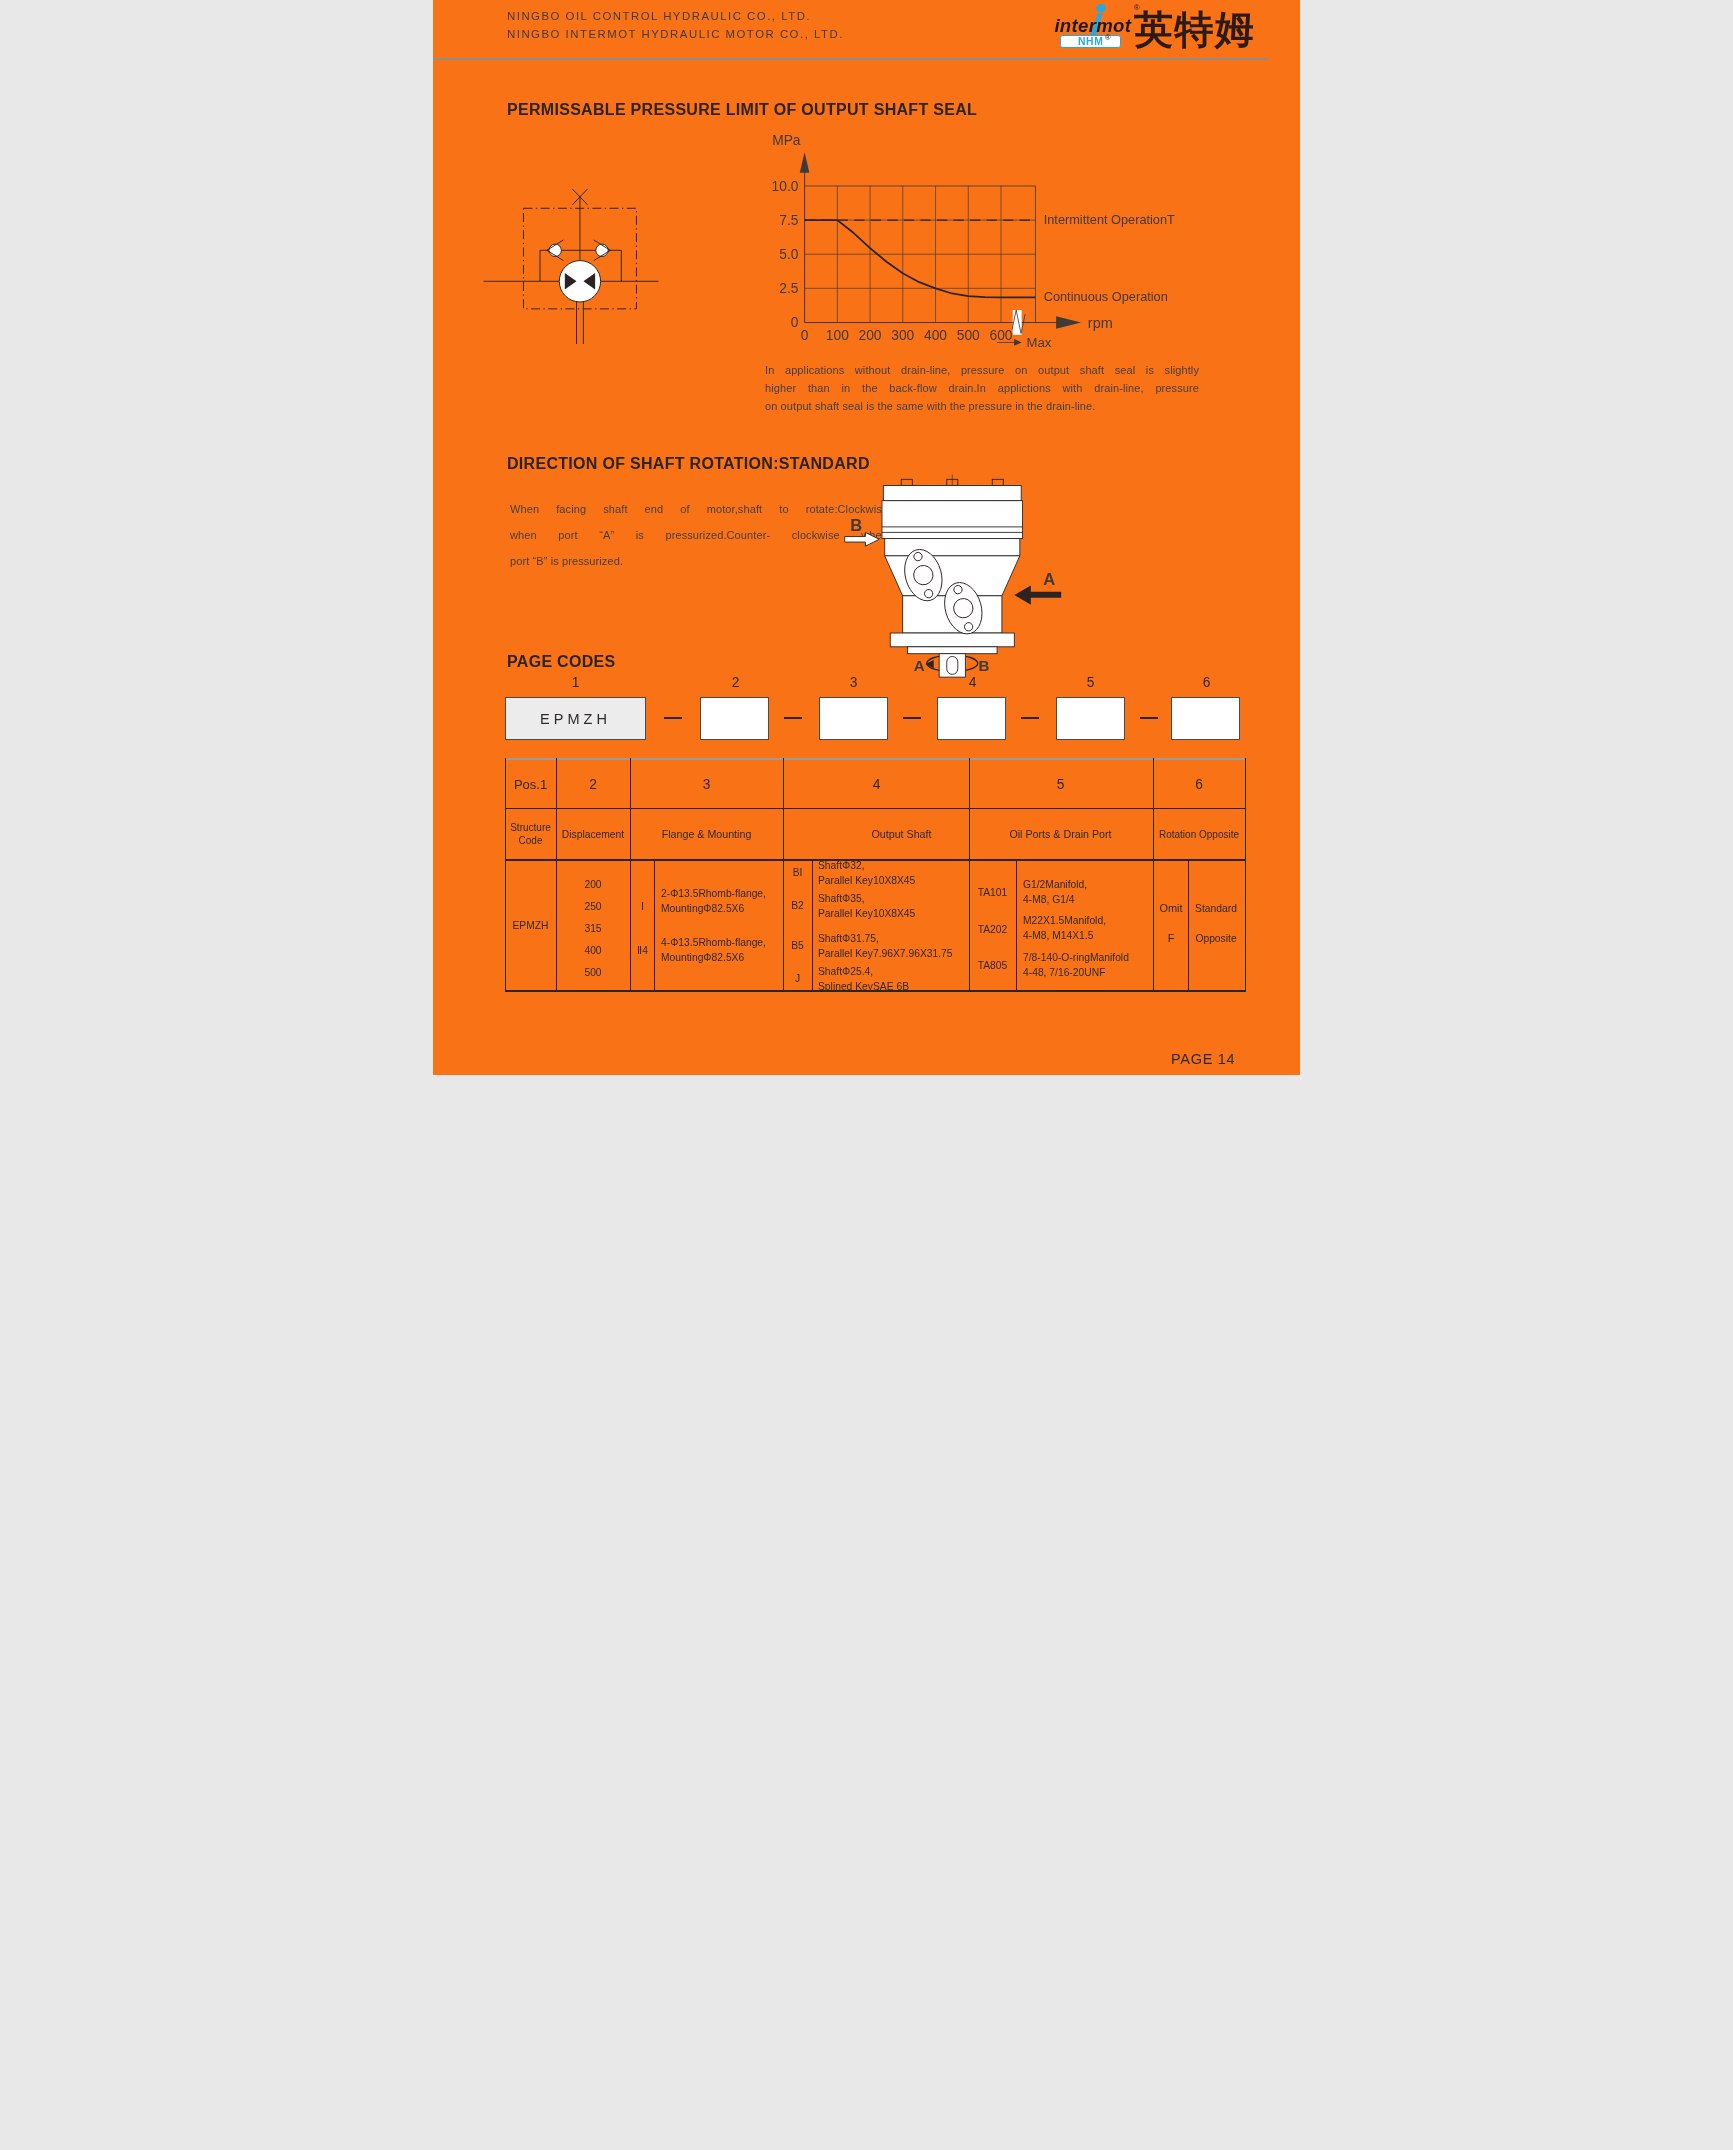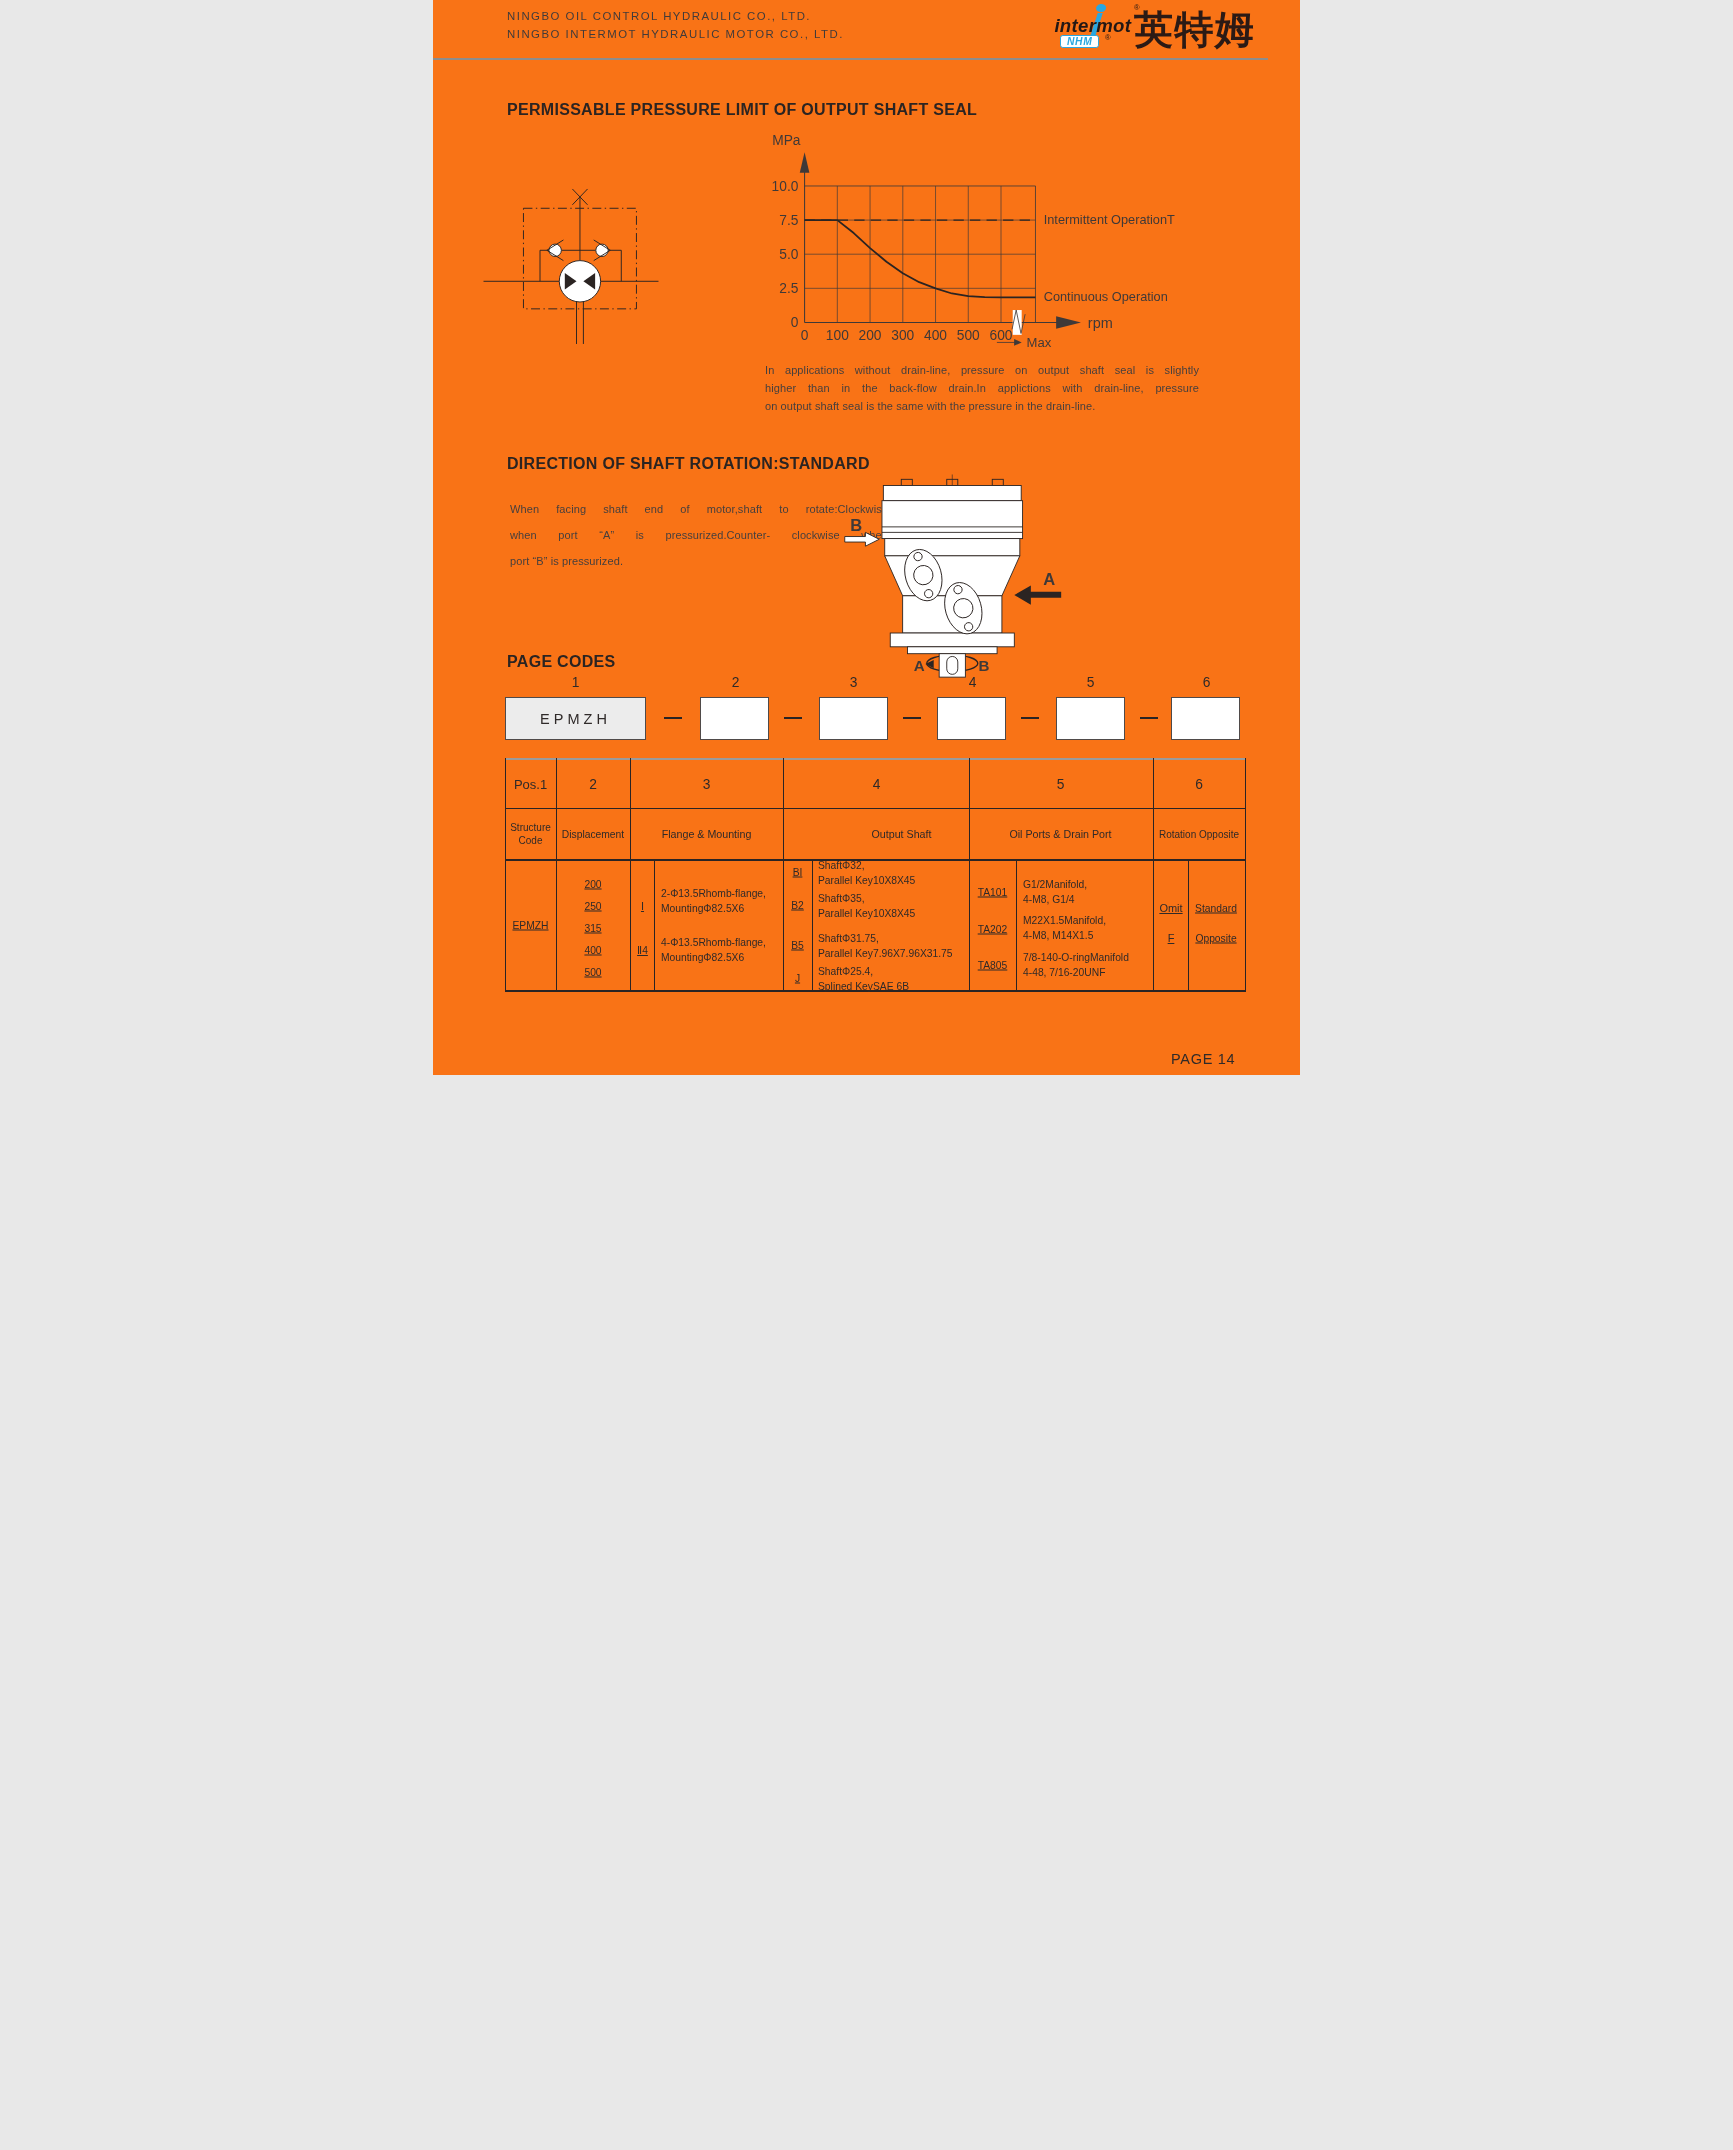--- a/index.html
+++ b/index.html
@@ -8,31 +8,31 @@
   .abs{position:absolute;}
   .co-line{font-size:11.4px;letter-spacing:1.5px;color:#413b3a;white-space:nowrap;}
   .hrule{height:2.1px;background:#8d8d8d;}
   .sec-title{font-size:16px;font-weight:bold;letter-spacing:0.3px;color:#2b2422;white-space:nowrap;}
   .para{font-size:11px;line-height:18px;color:#453f3e;letter-spacing:0.1px;}
   .jline{text-align:justify;text-align-last:justify;}
   .jline.last{text-align-last:left;}
   svg text{fill:#3f3938;}
   .logo-brand{font-size:18.6px;font-weight:bold;font-style:italic;letter-spacing:0.3px;color:#231815;white-space:nowrap;}
   .logo-reg{font-size:7.6px;color:#231815;}
-  .nhm-box{display:inline-block;border:1.7px solid #2aa7e0;border-radius:2.8px;padding:0 6px;
-           font-size:10.3px;font-weight:bold;font-style:italic;color:#2aa7e0;letter-spacing:0.7px;background:#fff;box-shadow:0 0 0 0.7px #fff inset;}
+  .nhm-box{display:inline-block;border:1.7px solid #2aa7e0;border-radius:2.8px;padding:0 17px;
+           font-size:10.3px;font-weight:bold;color:#2aa7e0;letter-spacing:0.7px;background:#fff;box-shadow:0 0 0 0.7px #fff inset;}
   .cjk{font-size:39px;font-weight:bold;color:#2b1a15;letter-spacing:1.4px;white-space:nowrap;}
   .ocnum{font-size:13.8px;color:#2f2a29;text-align:center;}
   .ocbox{border:1.7px solid #4f4a49;background:#fff;}
   .ocbox.first{background:#ececec;display:flex;align-items:center;justify-content:center;
                font-size:14.5px;letter-spacing:4.1px;color:#2f2a29;}
   .dashbar{height:2.4px;background:#2a2424;}
   .tline{background:#2a2424;}
   .tcell{display:flex;align-items:center;justify-content:center;text-align:center;color:#2f2a29;}
-  .tbitem{position:absolute;transform:translateY(-50%);font-size:10.3px;color:#2f2a29;white-space:nowrap;text-decoration:underline;}
+  .tbitem{position:absolute;transform:translateY(-50%);font-size:10.3px;color:#2f2a29;white-space:nowrap;}
   .tbdesc{position:absolute;font-size:10.3px;line-height:14.5px;color:#2f2a29;white-space:nowrap;}
   .footer-page{font-size:14.5px;letter-spacing:0.7px;color:#2f2a29;}
 </style>
 </head>
 <body>
 
 <div class="page">
 
   <div class="abs co-line" style="left:74px;top:9.6px;">NINGBO OIL CONTROL HYDRAULIC CO., LTD.</div>
   <div class="abs co-line" style="left:74px;top:27.6px;">NINGBO INTERMOT HYDRAULIC MOTOR CO., LTD.</div>

